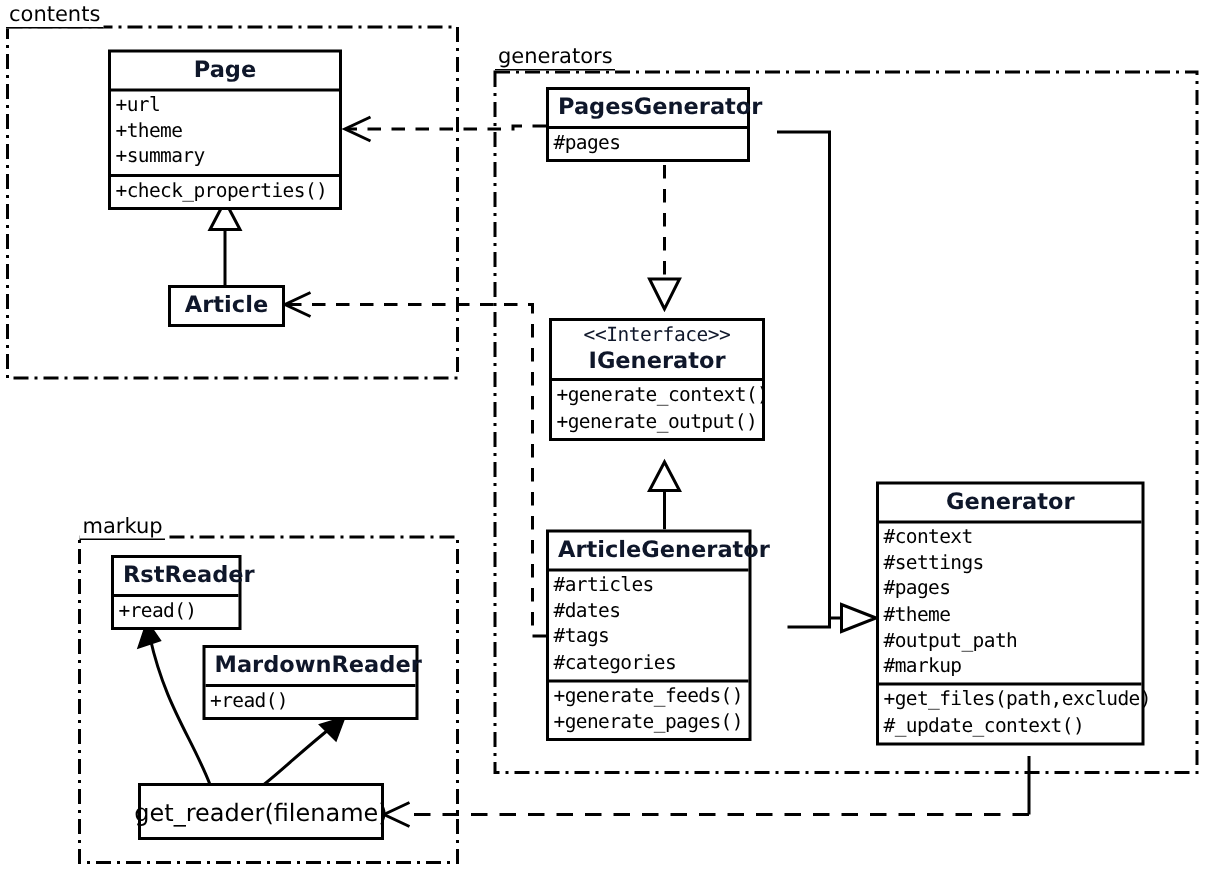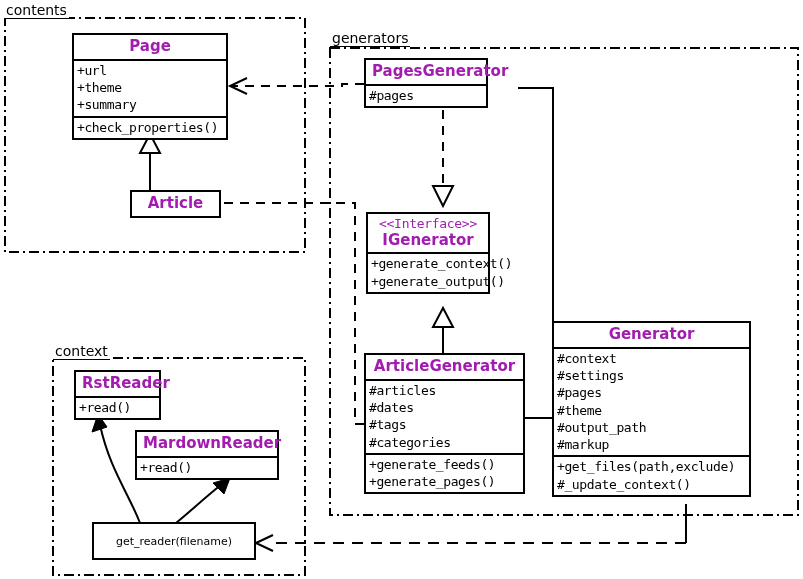--- a/index.html
+++ b/index.html
@@ -44,21 +44,21 @@
     background: #ffffff;
     z-index: 10;
   }
   .uml-name {
     text-align: center;
     font-weight: bold;
     font-size: 15px;
     font-family: "DejaVu Sans", sans-serif;
     padding: 3px 6px 4px 6px;
     line-height: 1.12;
-    color: #a21caf;
+    color: #0f172a;
   }
   .uml-stereotype {
     display: block;
     font-weight: normal;
     font-size: 13px;
     font-family: "DejaVu Sans Mono", monospace;
     letter-spacing: -0.3px;
   }
   .uml-sep {
     border-top: 2px solid #000;
@@ -80,21 +80,21 @@
     box-sizing: border-box;
     border: 2px solid #000;
     background: #fff;
     display: flex;
     align-items: center;
     justify-content: center;
     z-index: 10;
   }
   .plain-box .label {
     font-family: "DejaVu Sans", sans-serif;
-    font-size: 11px;
+    font-size: 16px;
     color: #000;
     white-space: nowrap;
   }
 </style>
 </head>
 <body>
 
 <div id="canvas">
 
   <svg id="svg-layer" viewBox="0 0 803 579" xmlns="http://www.w3.org/2000/svg">
@@ -153,71 +153,71 @@
     <g>
       <path d="M 176 523 C 192 510 202 500 222 484" fill="none" stroke="#000" stroke-width="2"></path>
       <polygon points="230,478 213,483 224,494" fill="#000" stroke="#000" stroke-width="1"></polygon>
     </g>
   </svg>
 
   <div class="pkg-label" style="left:4px; top:2px; border-bottom:1px solid #000;">contents</div>
 
   <div class="pkg-label" style="left:330px; top:30px; border-bottom:1px solid #000;">generators</div>
 
-  <div class="pkg-label" style="left:53px; top:343px; border-bottom:1px solid #000;">context</div>
+  <div class="pkg-label" style="left:53px; top:343px; border-bottom:1px solid #000;">markup</div>
 
   <div class="uml-class" style="left:72px; top:33px; width:156px;">
     <div class="uml-name">Page</div>
     <div class="uml-sep uml-compartment">
       <div class="member">+url</div>
       <div class="member">+theme</div>
       <div class="member">+summary</div>
     </div>
     <div class="uml-sep uml-compartment">
       <div class="member">+check_properties()</div>
     </div>
   </div>
 
-  <div class="uml-class" style="left:130px; top:190px; width:91px;">
+  <div class="uml-class" style="left:112px; top:190px; width:78px;">
     <div class="uml-name">Article</div>
   </div>
 
-  <div class="uml-class" style="left:364px; top:58px; width:124px;">
+  <div class="uml-class" style="left:364px; top:58px; width:136px;">
     <div class="uml-name">PagesGenerator</div>
     <div class="uml-sep uml-compartment">
       <div class="member">#pages</div>
     </div>
   </div>
 
-  <div class="uml-class" style="left:366px; top:212px; width:124px;">
+  <div class="uml-class" style="left:366px; top:212px; width:144px;">
     <div class="uml-name">
       <span class="uml-stereotype">&lt;&lt;Interface&gt;&gt;</span>
       <span>IGenerator</span>
     </div>
     <div class="uml-sep uml-compartment">
       <div class="member">+generate_context()</div>
       <div class="member">+generate_output()</div>
     </div>
   </div>
 
-  <div class="uml-class" style="left:364px; top:353px; width:161px;">
+  <div class="uml-class" style="left:364px; top:353px; width:137px;">
     <div class="uml-name">ArticleGenerator</div>
     <div class="uml-sep uml-compartment">
       <div class="member">#articles</div>
       <div class="member">#dates</div>
       <div class="member">#tags</div>
       <div class="member">#categories</div>
     </div>
     <div class="uml-sep uml-compartment">
       <div class="member">+generate_feeds()</div>
       <div class="member">+generate_pages()</div>
     </div>
   </div>
 
-  <div class="uml-class" style="left:552px; top:321px; width:199px;">
+  <div class="uml-class" style="left:584px; top:321px; width:179px;">
     <div class="uml-name">Generator</div>
     <div class="uml-sep uml-compartment">
       <div class="member">#context</div>
       <div class="member">#settings</div>
       <div class="member">#pages</div>
       <div class="member">#theme</div>
       <div class="member">#output_path</div>
       <div class="member">#markup</div>
     </div>
     <div class="uml-sep uml-compartment">

